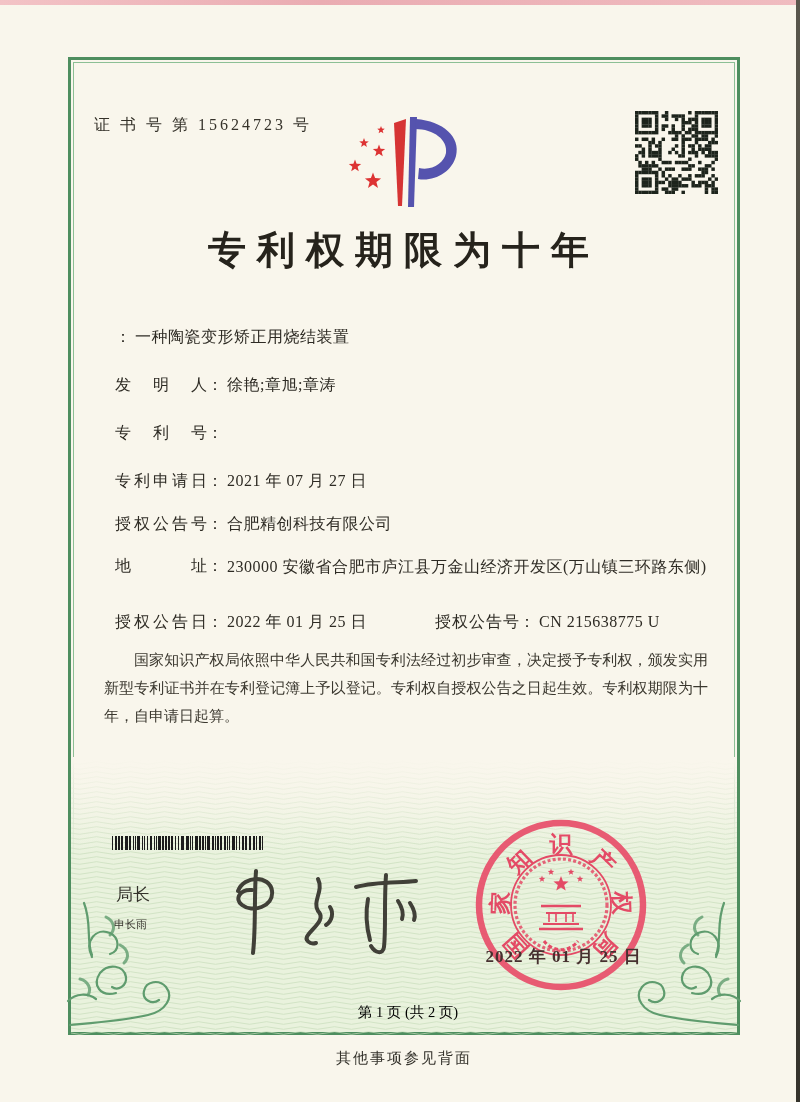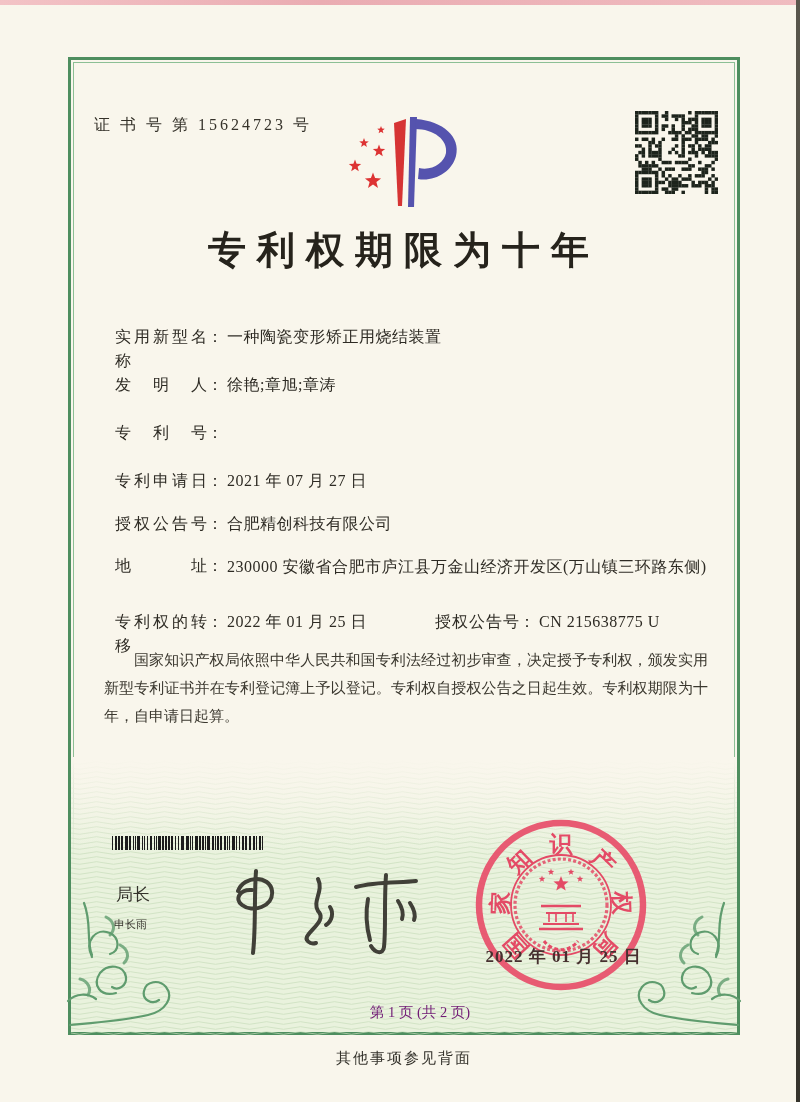--- a/index.html
+++ b/index.html
@@ -33,21 +33,21 @@
   .paras{position:absolute;left:33px;top:586px;width:610px;font-size:15px;line-height:28px;
         color:#3a372e;text-align:justify;}
   .paras p{margin:3px;text-indent:2em;}
   .barcode{position:absolute;left:44px;top:779px;}
   .director-title{position:absolute;left:48px;top:826px;font-size:17px;color:#34322b;}
   .director-name{position:absolute;left:46px;top:860px;font-size:11px;color:#34322b;}
   .signature{position:absolute;left:150px;top:800px;}
   .seal{position:absolute;left:400px;top:757px;}
   .seal-date{position:absolute;left:398px;top:888px;width:195px;text-align:center;
         font-size:17px;color:#46302f;letter-spacing:1px;font-weight:600;}
-  .page-num{position:absolute;left:16px;top:946px;width:100%;text-align:center;font-size:14.5px;color:#701a75;}
+  .page-num{position:absolute;left:4px;top:946px;width:100%;text-align:center;font-size:14.5px;color:#000000;}
   .back-note{position:absolute;left:0;top:992px;width:100%;text-align:center;
         font-size:15px;letter-spacing:2px;color:#34322b;}
   .flourishes{position:absolute;left:0;top:840px;overflow:visible;}
 </style>
 </head>
 <body>
 
 <div class="page">
   <div class="scan-top"></div>
 
@@ -464,21 +464,20 @@
         <rect x="46.48" y="79.68" width="3.4699999999999998" height="3.4699999999999998" fill="#1d241c"></rect>
         <rect x="69.72" y="79.68" width="3.4699999999999998" height="3.4699999999999998" fill="#1d241c"></rect>
         <rect x="76.36" y="79.68" width="3.4699999999999998" height="3.4699999999999998" fill="#1d241c"></rect>
         <rect x="79.68" y="79.68" width="3.4699999999999998" height="3.4699999999999998" fill="#1d241c"></rect>
       </svg>
 
     <div class="doc-title">专利权期限为十年</div>
 
     <div class="fields">
       <div class="frow" style="top:268px">
-        <span class="flabel">实用新型名称</span>
           <span class="fcolon">：</span>
         <span class="fvalue">一种陶瓷变形矫正用烧结装置</span>
       </div>
       <div class="frow" style="top:316px">
         <span class="flabel">发明人</span>
           <span class="fcolon">：</span>
         <span class="fvalue">徐艳;章旭;章涛</span>
       </div>
       <div class="frow" style="top:364px">
         <span class="flabel">专利号</span>
@@ -493,21 +492,21 @@
         <span class="flabel">授权公告号</span>
           <span class="fcolon">：</span>
         <span class="fvalue">合肥精创科技有限公司</span>
       </div>
       <div class="frow addr" style="top:497px">
         <span class="flabel">地址</span>
           <span class="fcolon">：</span>
         <span class="fvalue">230000 安徽省合肥市庐江县万金山经济开发区(万山镇三环路东侧)</span>
       </div>
       <div class="frow" style="top:553px;width:600px">
-        <span class="flabel">专利权的转移</span>
+        <span class="flabel">授权公告日</span>
           <span class="fcolon">：</span>
         <span class="fvalue">2022 年 01 月 25 日</span>
         <span class="grant-right">
           <span class="flabel">授权公告号</span>
             <span class="fcolon">：</span>
           <span class="fvalue">CN 215638775 U</span>
         </span>
       </div>
     </div>
 

